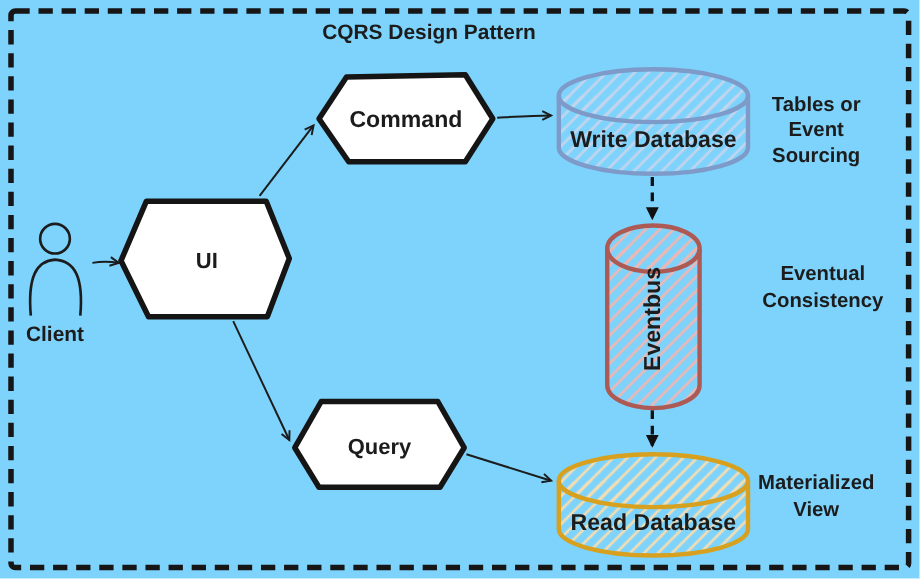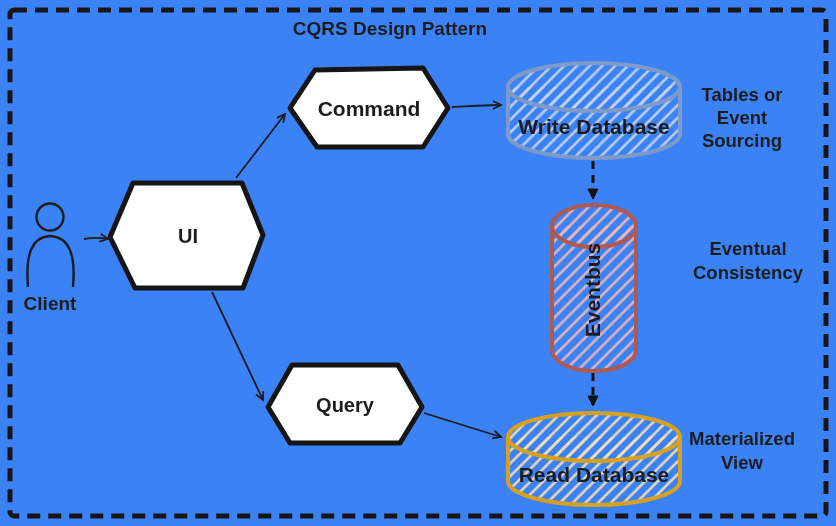--- a/index.html
+++ b/index.html
@@ -4,21 +4,21 @@
 <style>
   html, body {
     margin: 0;
     padding: 0;
     background: #ffffff;
   }
   .stage {
     position: relative;
     width: 836px;
     height: 526px;
-    background: #3b82f6;
+    background: #7dd3fc;
     font-family: "Liberation Sans", sans-serif;
   }
   svg { display: block; }
   text {
     font-family: "Liberation Sans", sans-serif;
     font-weight: bold;
     fill: #1c1c1c;
   }
   .title-text      { font-size: 19px; }
   .node-text       { font-size: 20px; }

